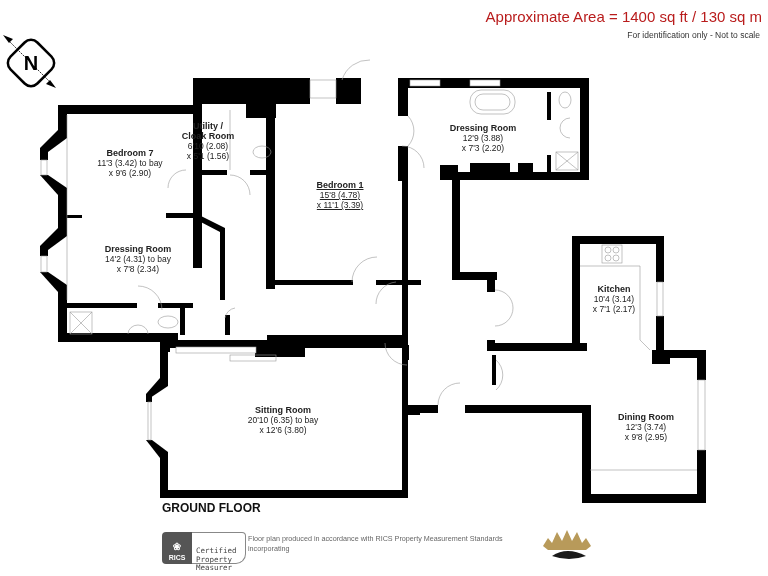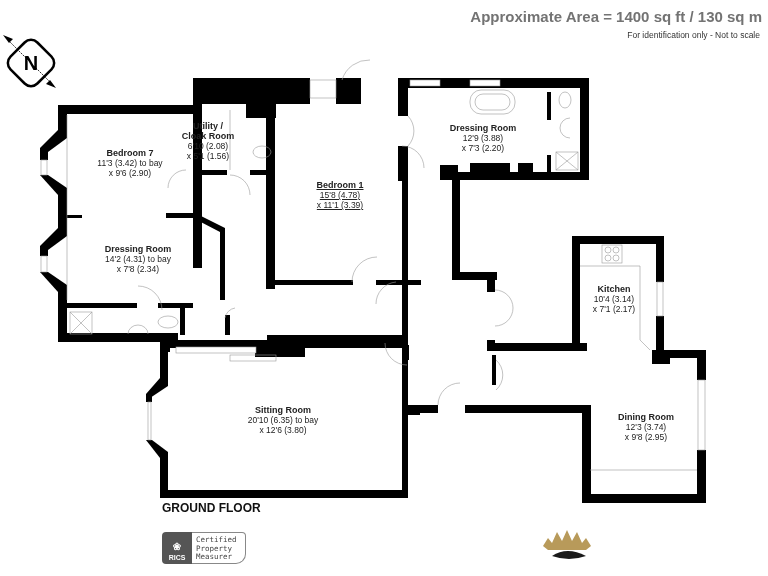--- a/index.html
+++ b/index.html
@@ -1,26 +1,26 @@
 <!DOCTYPE html>
 <html><head>
 <meta charset="utf-8">
 <style>
   html, body { margin: 0; padding: 0; background: #ffffff; }
   body { width: 768px; height: 576px; position: relative; overflow: hidden; font-family: "Liberation Sans", sans-serif; color: #222; }
-  .area-title { position: absolute; right: 6px; top: 8px; font-size: 15px; color: #737373; font-weight: bold; }
+  .area-title { position: absolute; right: 6px; top: 8px; font-size: 15px; color: #b91c1c; }
   .area-note { position: absolute; right: 8px; top: 30px; font-size: 8.5px; color: #333; }
   #plan { position: absolute; left: 0; top: 0; }
   .room-label { position: absolute; text-align: center; font-size: 8.5px; line-height: 10px; color: #222; transform: translateX(-50%); white-space: nowrap; }
   .room-label .name { font-weight: bold; font-size: 9px; }
   .floor-name { position: absolute; left: 162px; top: 501px; font-weight: bold; font-size: 12px; color: #111; }
   .rics { position: absolute; left: 162px; top: 532px; width: 84px; height: 32px; display: flex; }
   .rics-logo { width: 30px; height: 32px; background: #555; color: #fff; border-radius: 4px 0 0 4px; font-size: 7px; font-weight: bold; display: flex; flex-direction: column; align-items: center; justify-content: flex-end; padding-bottom: 3px; box-sizing: border-box; }
   .rics-logo .glyph { font-size: 10px; margin-bottom: 2px; }
-  .rics-text { flex: 1; border: 1px solid #888; border-left: none; border-radius: 0 4px 10px 0; font-size: 7.5px; line-height: 8.5px; padding: 3px 4px; color: #444; font-family: "DejaVu Sans Mono", monospace; }
+  .rics-text { flex: 1; border: 1px solid #888; border-left: none; border-radius: 0 4px 10px 0; font-size: 7.5px; line-height: 8.5px; padding: 14px 4px; color: #444; font-family: "DejaVu Sans Mono", monospace; }
   .disclaimer { position: absolute; left: 248px; top: 534px; font-size: 7.2px; line-height: 9.5px; color: #666; width: 290px; }
 </style>
 </head>
 <body>
 
 <div class="area-title">Approximate Area = 1400 sq ft / 130 sq m</div>
 <div class="area-note">For identification only - Not to scale</div>
 
 <svg id="plan" width="768" height="576" viewBox="0 0 768 576">
 
@@ -224,13 +224,14 @@
     <span>RICS</span>
   </div>
   <div class="rics-text">
     <div>Certified</div>
     <div>Property</div>
     <div>Measurer</div>
   </div>
 </div>
 
 <div class="disclaimer">
+  <div>Floor plan produced in accordance with RICS Property Measurement Standards incorporating</div>
 </div>
 
 </body></html>

